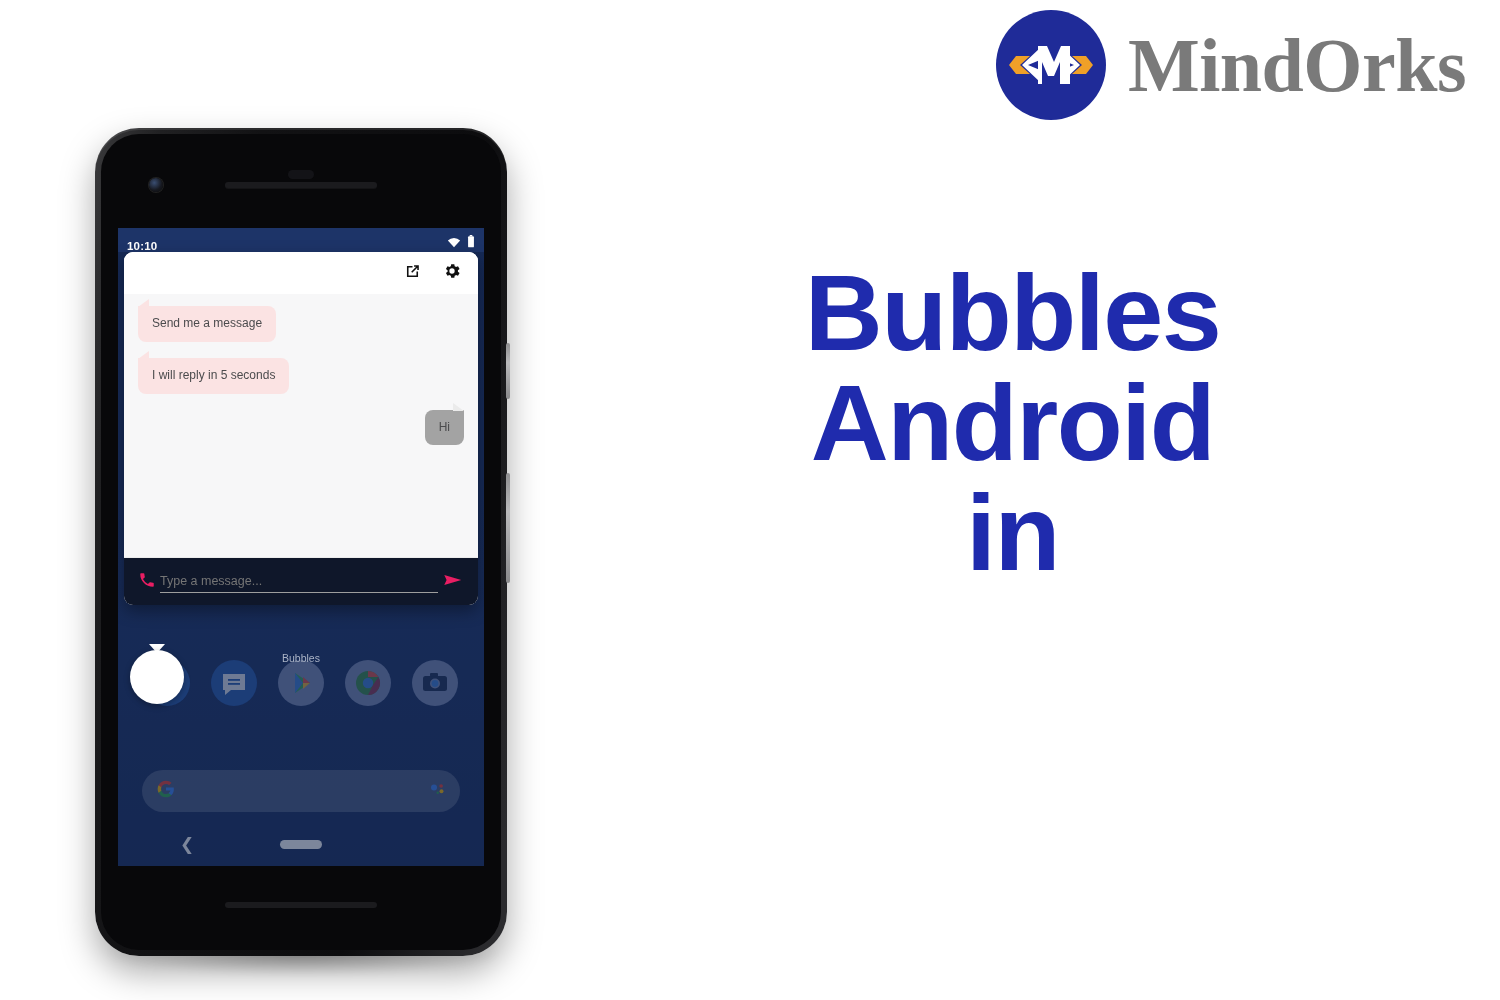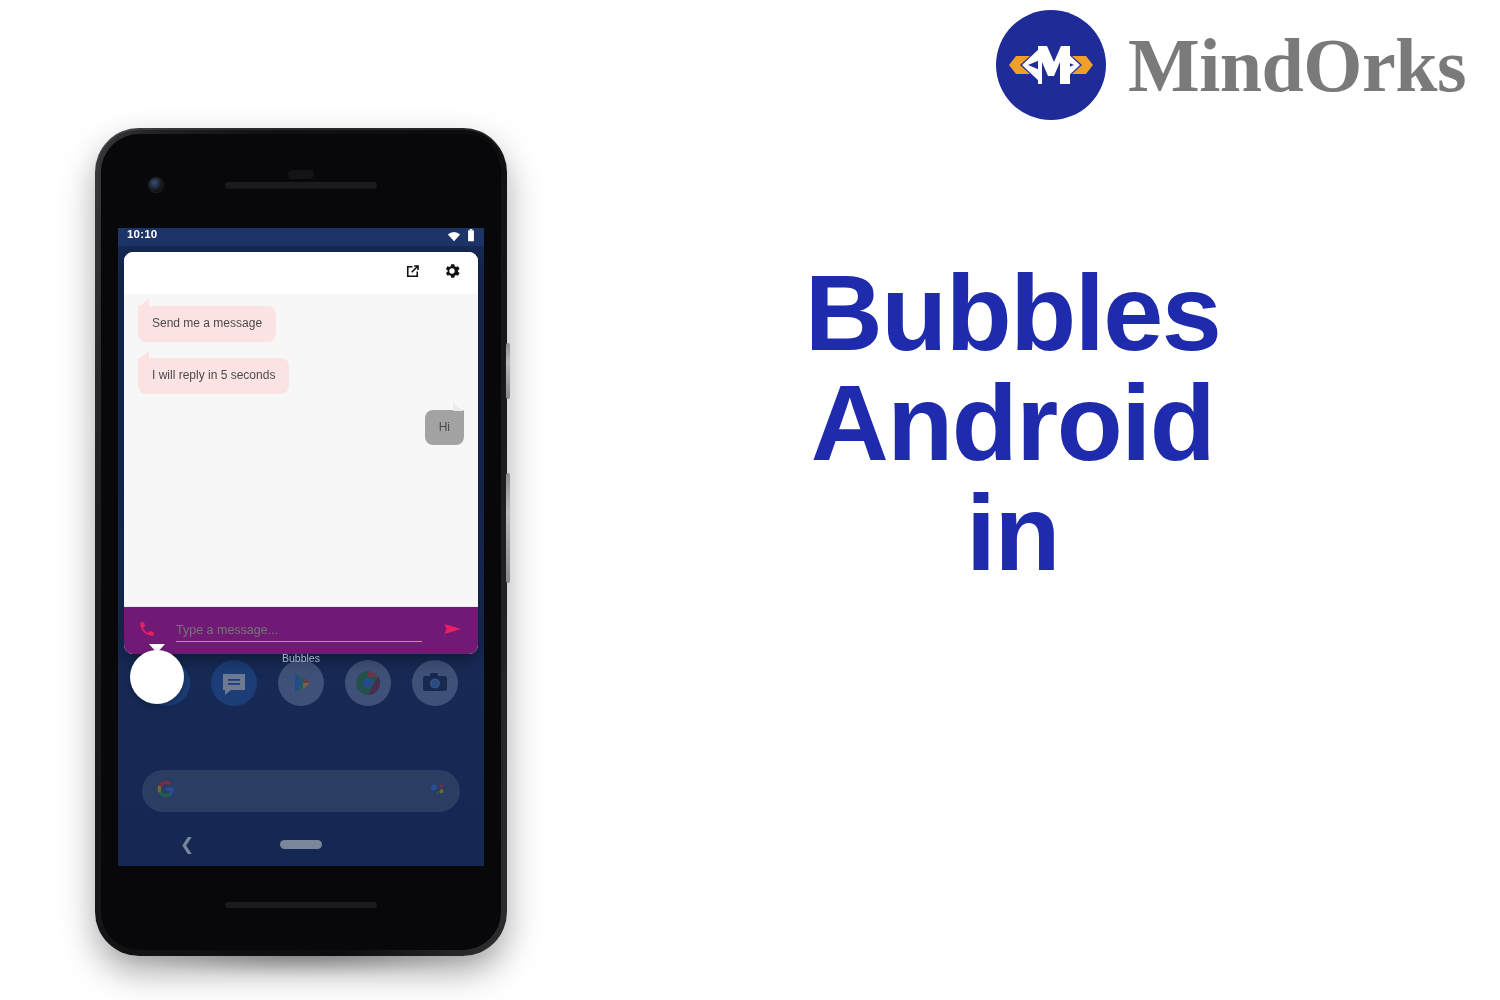--- a/index.html
+++ b/index.html
@@ -150,32 +150,32 @@
   }
   .nav-pill {
     width:42px; height:9px; border-radius:5px; background:#ffffff;
   }
 
   
   .scrim { position:absolute; inset:0; background:rgba(16,34,72,0.55); }
 
   
   .statusbar {
-    position:absolute; left:0; right:0; top:0; height:18px;
+    position:absolute; left:0; right:0; top:0; height:24px;
     background:#1d3468;
-    display:flex; align-items:flex-start; justify-content:space-between;
+    display:flex; align-items:flex-end; justify-content:space-between;
     padding:0 9px;
     z-index:6;
   }
   .sb-time { color:#fff; font-size:11.5px; font-weight:bold; letter-spacing:0.2px; }
   .sb-icons { display:flex; align-items:center; gap:6px; }
 
   
   .chat-panel {
-    position:absolute; left:6px; right:6px; top:24px; height:402px;
+    position:absolute; left:6px; right:6px; top:24px; height:353px;
     background:#ffffff;
     border-radius:9px;
     overflow:hidden;
     z-index:7;
     box-shadow:0 6px 16px rgba(0,0,0,0.35);
     display:flex; flex-direction:column;
   }
   .chat-header {
     height:42px; background:#ffffff;
     display:flex; align-items:center; justify-content:flex-end;
@@ -215,23 +215,23 @@
     border-radius:8px 0 8px 8px;
   }
   .bubble.out:before {
     content:"";
     position:absolute; right:0; top:-7px;
     border-style:solid; border-width:0 11px 8px 0;
     border-color:transparent transparent #ebebeb transparent;
   }
   .chat-input {
     flex:0 0 auto;
-    height:48px; background:#701a75;
+    height:48px; background:#0f172a;
     display:flex; align-items:center;
-    gap:20px; padding:0 14px;
+    gap:4px; padding:0 14px;
     border-top:1px solid #ececec;
   }
   .input-line {
     flex:1 1 auto;
     border-bottom:1px solid #9e9e9e;
     padding-bottom:3px;
   }
   .input-line input {
     width:100%; border:none; outline:none;
     font-family:"Liberation Sans", sans-serif;

